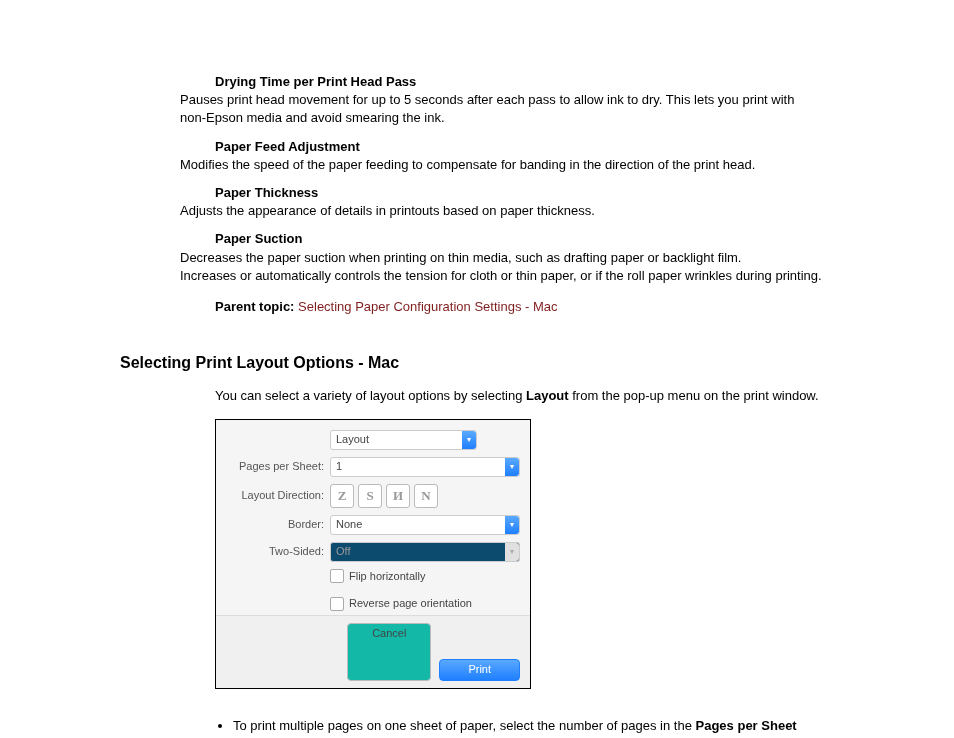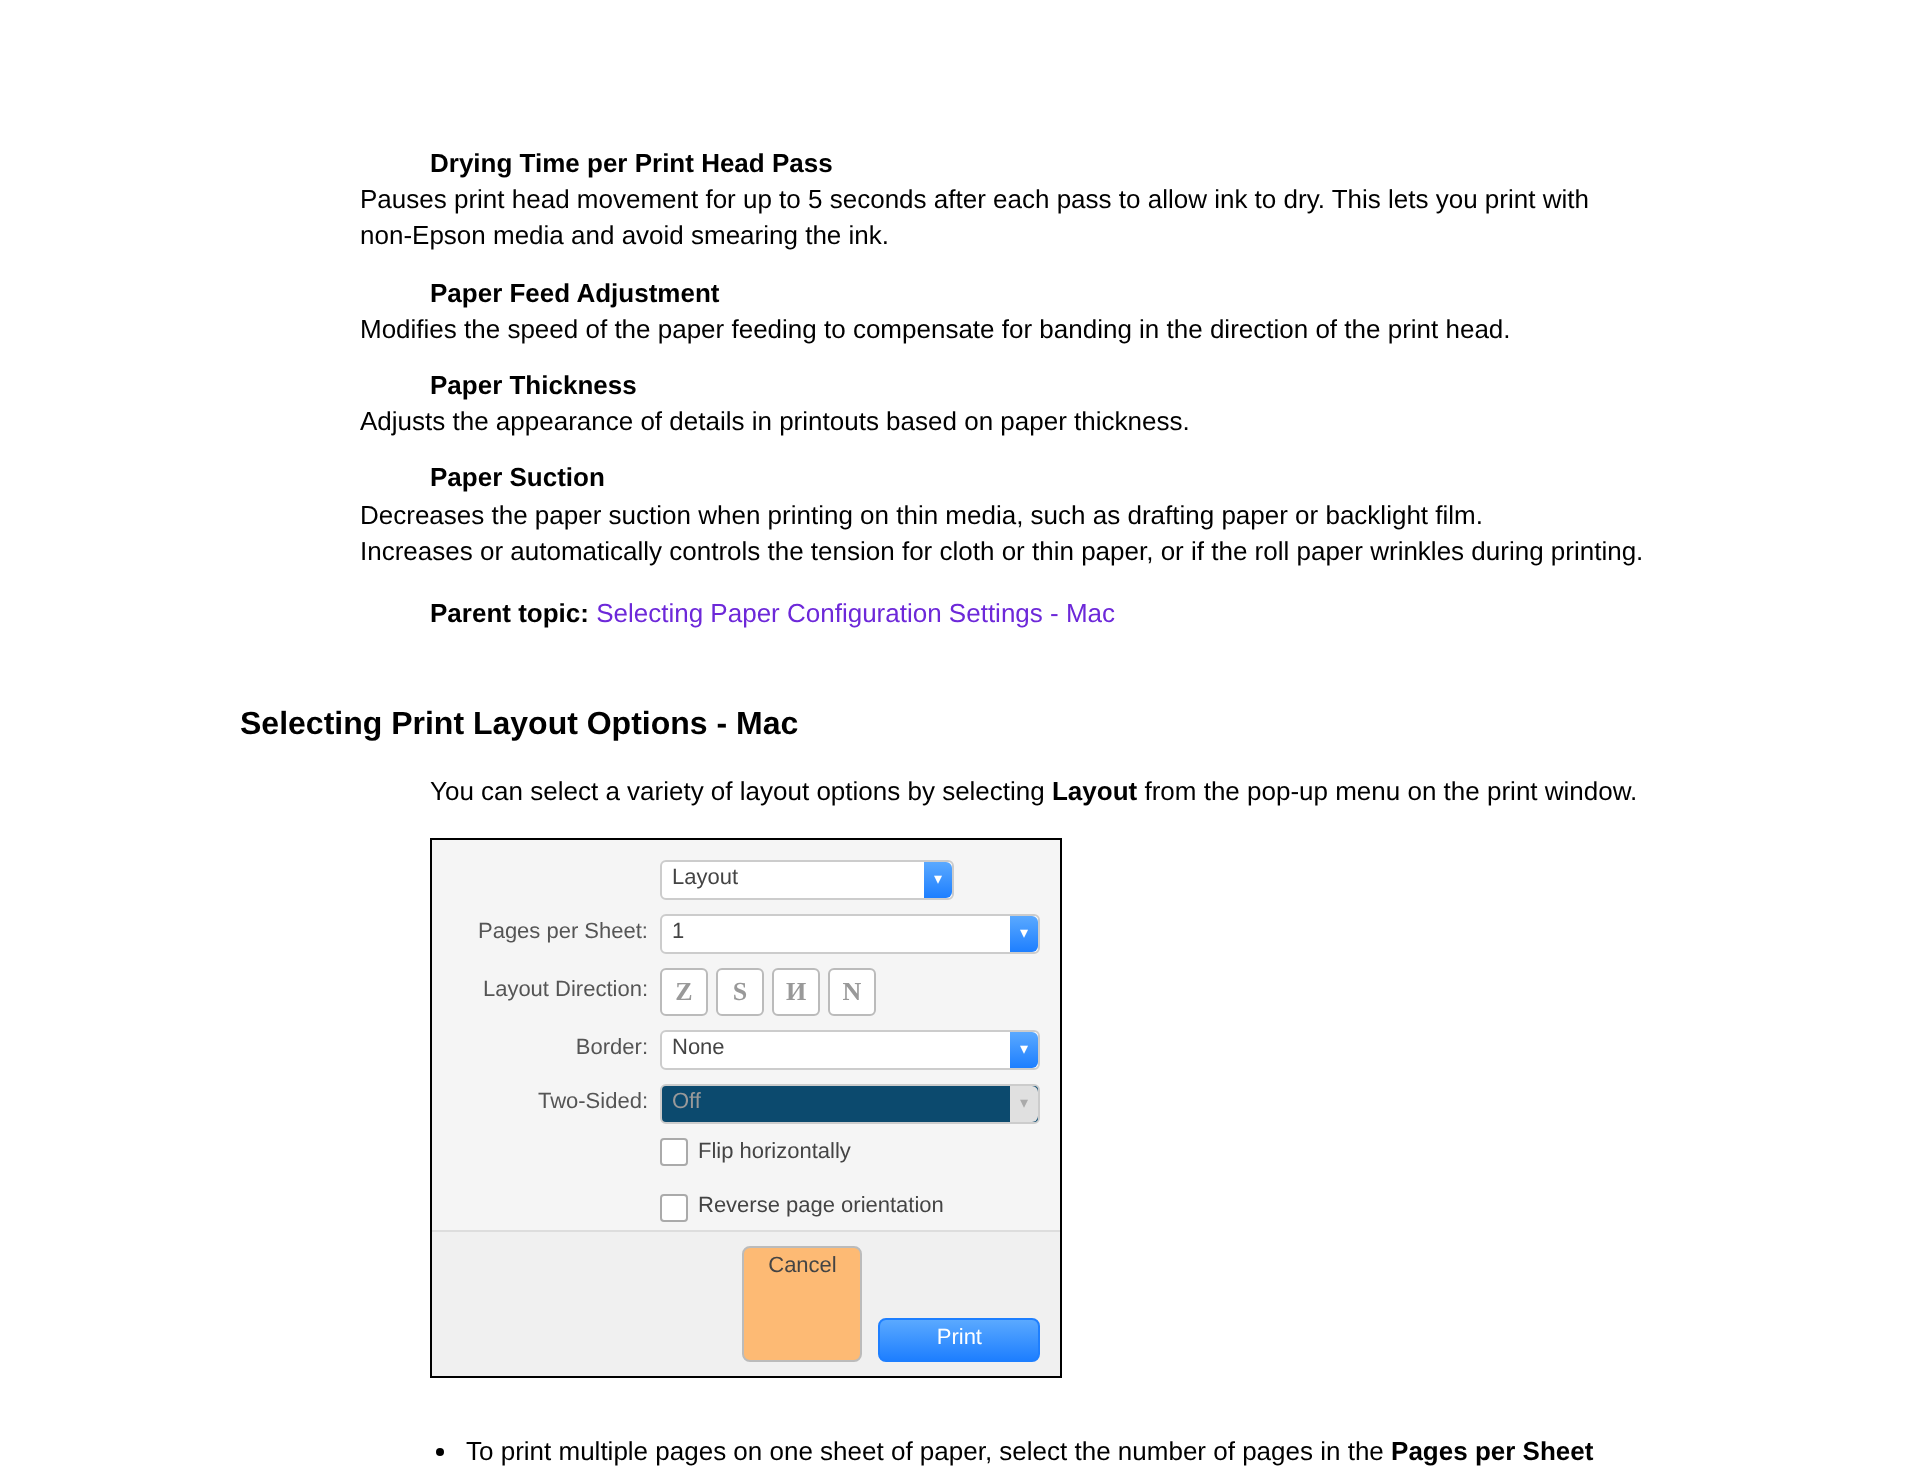--- a/index.html
+++ b/index.html
@@ -18,21 +18,21 @@
   }
   .definitions dd {
     margin-left: 60px;
     margin-right: 10px;
   }
   .parent-topic {
     margin-left: 95px;
     margin-top: 10px;
   }
   .parent-topic .label { font-weight: bold; }
-  .parent-topic a { color: #6d28d9; text-decoration: none; }
+  .parent-topic a { color: #7f1d1d; text-decoration: none; }
   h2 {
     font-size: 16px;
     font-weight: bold;
     margin-top: 36px;
     margin-bottom: 6px;
   }
   .intro {
     margin-left: 95px;
     margin-right: 10px;
   }
@@ -91,22 +91,22 @@
   .checkbox {
     width:12px;height:12px;border:1px solid #aaa;border-radius:2px;background:#fff;margin-right:5px;
   }
   .dialog-footer {
     border-top:1px solid #ddd;
     padding:7px 10px;
     display:flex;justify-content:flex-end;gap:8px;
     background:#f0f0f0;
   }
   .btn {
-    border:1px solid #bbb;border-radius:4px;background:#fdba74;
-    padding:2px 12px;font-size:11px;
+    border:1px solid #bbb;border-radius:4px;background:#14b8a6;
+    padding:2px 24px;font-size:11px;
   }
   .btn.primary {
     background:linear-gradient(#5aa9ff,#1e7fff);color:#fff;border-color:#1e7fff;
     padding:2px 28px;
     margin-top:36px;
   }
   .bullets {
     margin-left: 95px;
     margin-right: 10px;
     padding-left: 18px;

